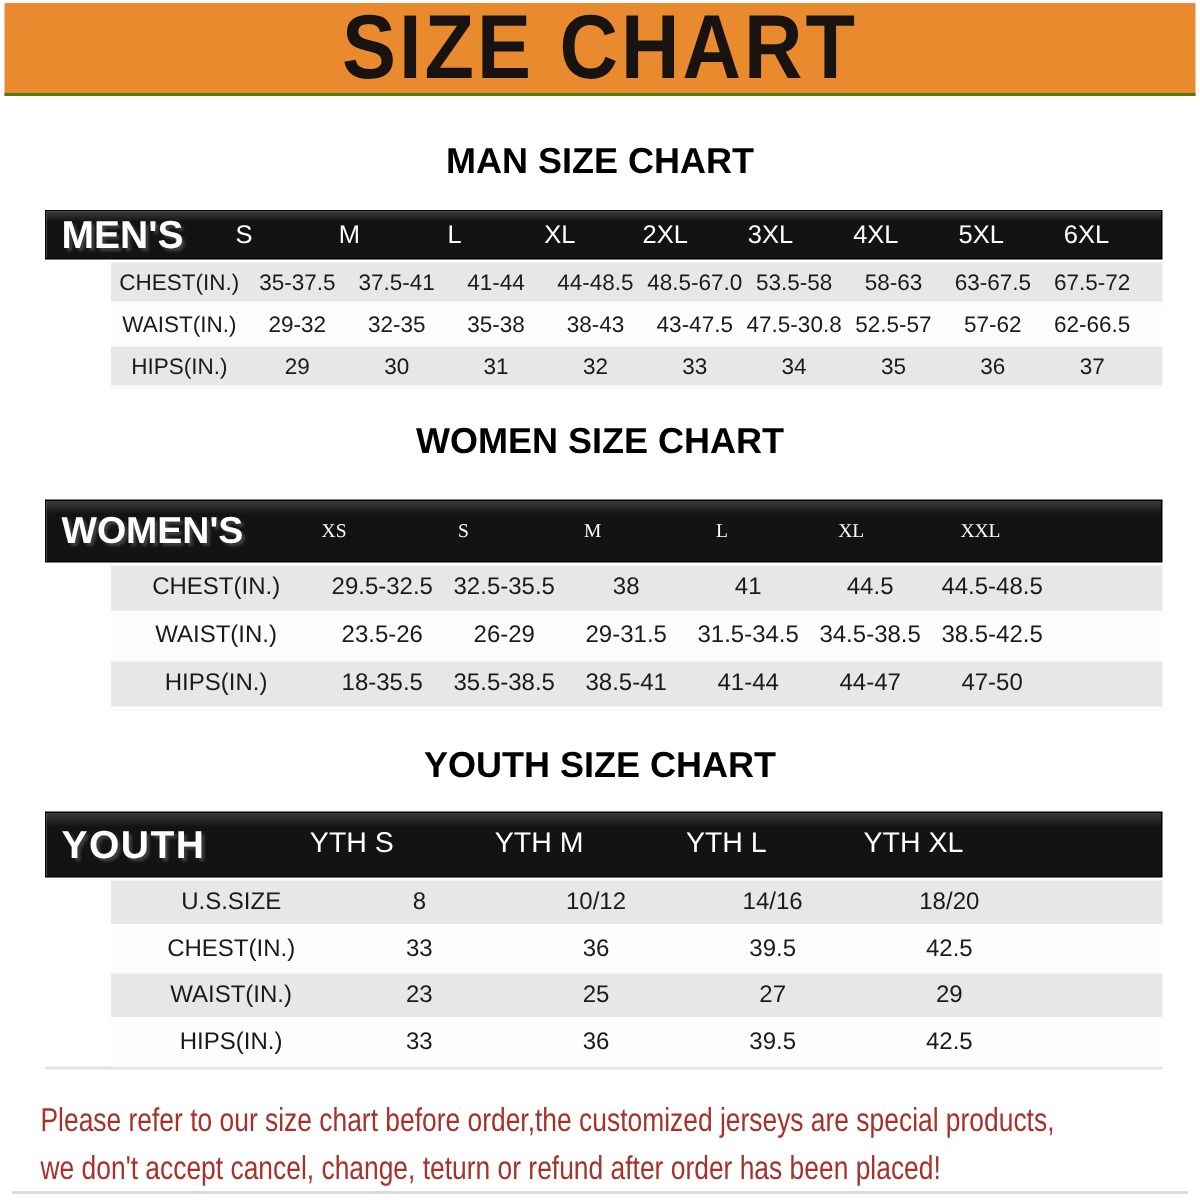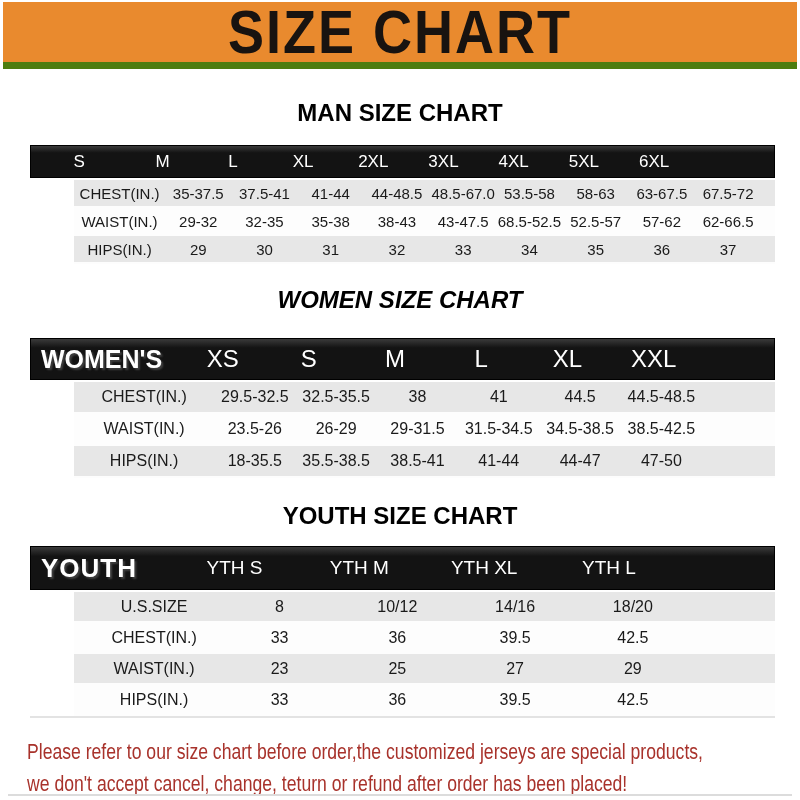--- a/index.html
+++ b/index.html
@@ -1,30 +1,30 @@
 <!DOCTYPE html>
 <html><head>
 <meta charset="utf-8">
 <style>
   html,body{margin:0;padding:0;background:#ffffff;}
   body{width:800px;height:800px;overflow:hidden;position:relative;
        font-family:"Liberation Sans", sans-serif;color:#1a1a1a;}
 
   
   .banner{margin:2px 3px 0 3px;height:60px;background:#E98A2E;
-          border-bottom:7px solid #4d7c0f;
+          border-bottom:2px solid #4d7c0f;
           display:flex;align-items:center;justify-content:center;}
   .banner-title{font-size:54px;font-weight:bold;color:#181310;letter-spacing:2px;
                 transform:scale(1.0,1.12);white-space:nowrap;}
 
   
   .heading{margin:4px;text-align:center;font-weight:bold;color:#000000;
            font-size:24px;letter-spacing:0px;}
   .h-man{padding-top:26px;padding-bottom:14px;}
-  .h-women{padding-top:18px;padding-bottom:20px;font-style:italic;}
+  .h-women{padding-top:18px;padding-bottom:20px;}
   .h-youth{padding-top:20px;padding-bottom:12px;}
 
   
   .tbl{margin-left:30px;width:745px;}
   .thead{background:linear-gradient(#3a3a3a,#131313 22%,#131313);
          border:1px solid #000;box-sizing:border-box;
          display:grid;align-items:center;color:#fff;margin-bottom:2px;}
   .hname{padding-left:10px;font-weight:bold;white-space:nowrap;
          text-shadow:2px 2px 2px rgba(150,150,150,0.35);}
   .hcell{text-align:center;white-space:nowrap;}
@@ -36,21 +36,21 @@
 
   .t-men  .thead{height:33px;grid-template-columns:13% repeat(9,9.45%) auto;}
   .t-men  .trow {height:26px;grid-template-columns:13% repeat(9,9.45%) auto;}
   .t-men  .hname{font-size:26px;}
   .t-men  .hcell{font-size:17px;}
   .t-men  .rlabel,.t-men .cell{font-size:15px;}
 
   .t-women .thead{height:42px;grid-template-columns:20% repeat(6,11.6%) auto;}
   .t-women .trow {height:30px;grid-template-columns:20% repeat(6,11.6%) auto;}
   .t-women .hname{font-size:25px;}
-  .t-women .hcell{font-size:24px;}
+  .t-women .hcell{font-size:13px;font-family:Liberation Serif, serif;}
   .t-women .rlabel,.t-women .cell{font-size:16px;}
 
   .t-youth .thead{height:44px;grid-template-columns:19% repeat(4,16.8%) auto;}
   .t-youth .trow {height:29px;grid-template-columns:19% repeat(4,16.8%) auto;}
   .t-youth .hname{font-size:26px;letter-spacing:1px;}
   .t-youth .hcell{font-size:19px;}
   .t-youth .rlabel,.t-youth .cell{font-size:16px;padding-left:27px;}
   .t-youth{border-bottom:2px solid #e3e3e3;}
 
   
@@ -64,20 +64,21 @@
 </head>
 <body>
 
 <div class="banner">
   <div class="banner-title">SIZE CHART</div>
 </div>
 
 <h2 class="heading h-man">MAN SIZE CHART</h2>
 <div class="tbl t-men">
   <div class="thead">
+    <div class="hname">MEN'S</div>
   <div class="hcell">S</div>
       <div class="hcell">M</div>
       <div class="hcell">L</div>
       <div class="hcell">XL</div>
       <div class="hcell">2XL</div>
       <div class="hcell">3XL</div>
       <div class="hcell">4XL</div>
       <div class="hcell">5XL</div>
       <div class="hcell">6XL</div>
       <div class="hfill"></div>
@@ -95,21 +96,21 @@
       <div class="cell">67.5-72</div>
       <div class="rfill"></div>
     </div>
     <div class="trow">
       <div class="rlabel">WAIST(IN.)</div>
       <div class="cell">29-32</div>
       <div class="cell">32-35</div>
       <div class="cell">35-38</div>
       <div class="cell">38-43</div>
       <div class="cell">43-47.5</div>
-      <div class="cell">68.5-52.5</div>
+      <div class="cell">47.5-30.8</div>
       <div class="cell">52.5-57</div>
       <div class="cell">57-62</div>
       <div class="cell">62-66.5</div>
       <div class="rfill"></div>
     </div>
     <div class="trow alt">
       <div class="rlabel">HIPS(IN.)</div>
       <div class="cell">29</div>
       <div class="cell">30</div>
       <div class="cell">31</div>
@@ -166,22 +167,22 @@
       <div class="rfill"></div>
     </div>
   </div>
 
 <h2 class="heading h-youth">YOUTH SIZE CHART</h2>
 <div class="tbl t-youth">
   <div class="thead">
     <div class="hname">YOUTH</div>
   <div class="hcell">YTH S</div>
       <div class="hcell">YTH M</div>
+      <div class="hcell">YTH L</div>
       <div class="hcell">YTH XL</div>
-      <div class="hcell">YTH L</div>
       <div class="hfill"></div>
     </div>
 <div class="trow alt">
       <div class="rlabel">U.S.SIZE</div>
       <div class="cell">8</div>
       <div class="cell">10/12</div>
       <div class="cell">14/16</div>
       <div class="cell">18/20</div>
       <div class="rfill"></div>
     </div>

